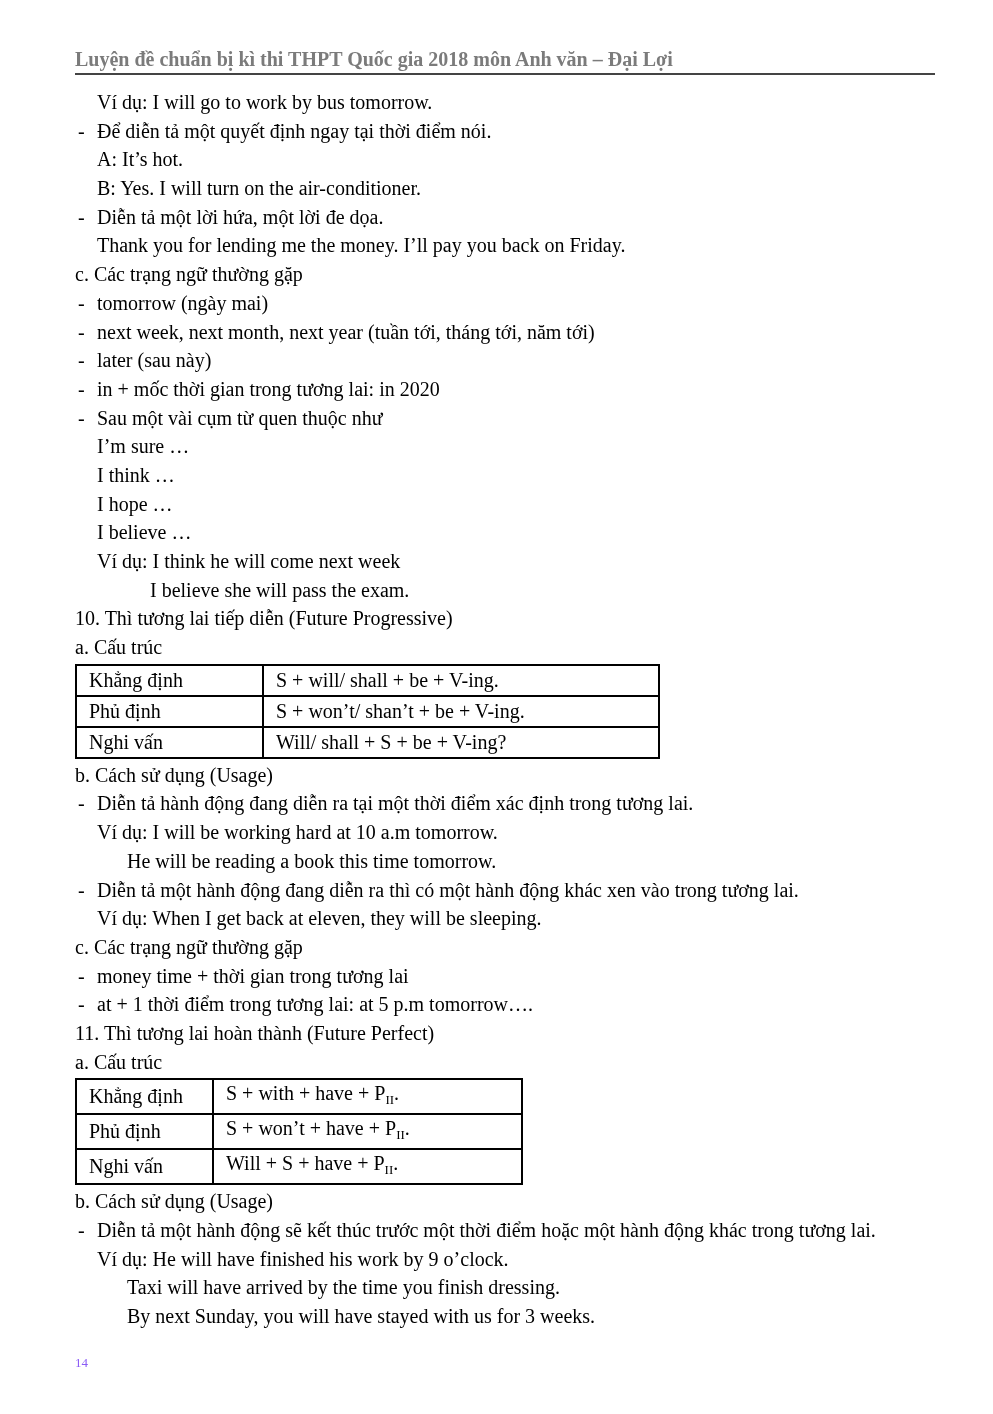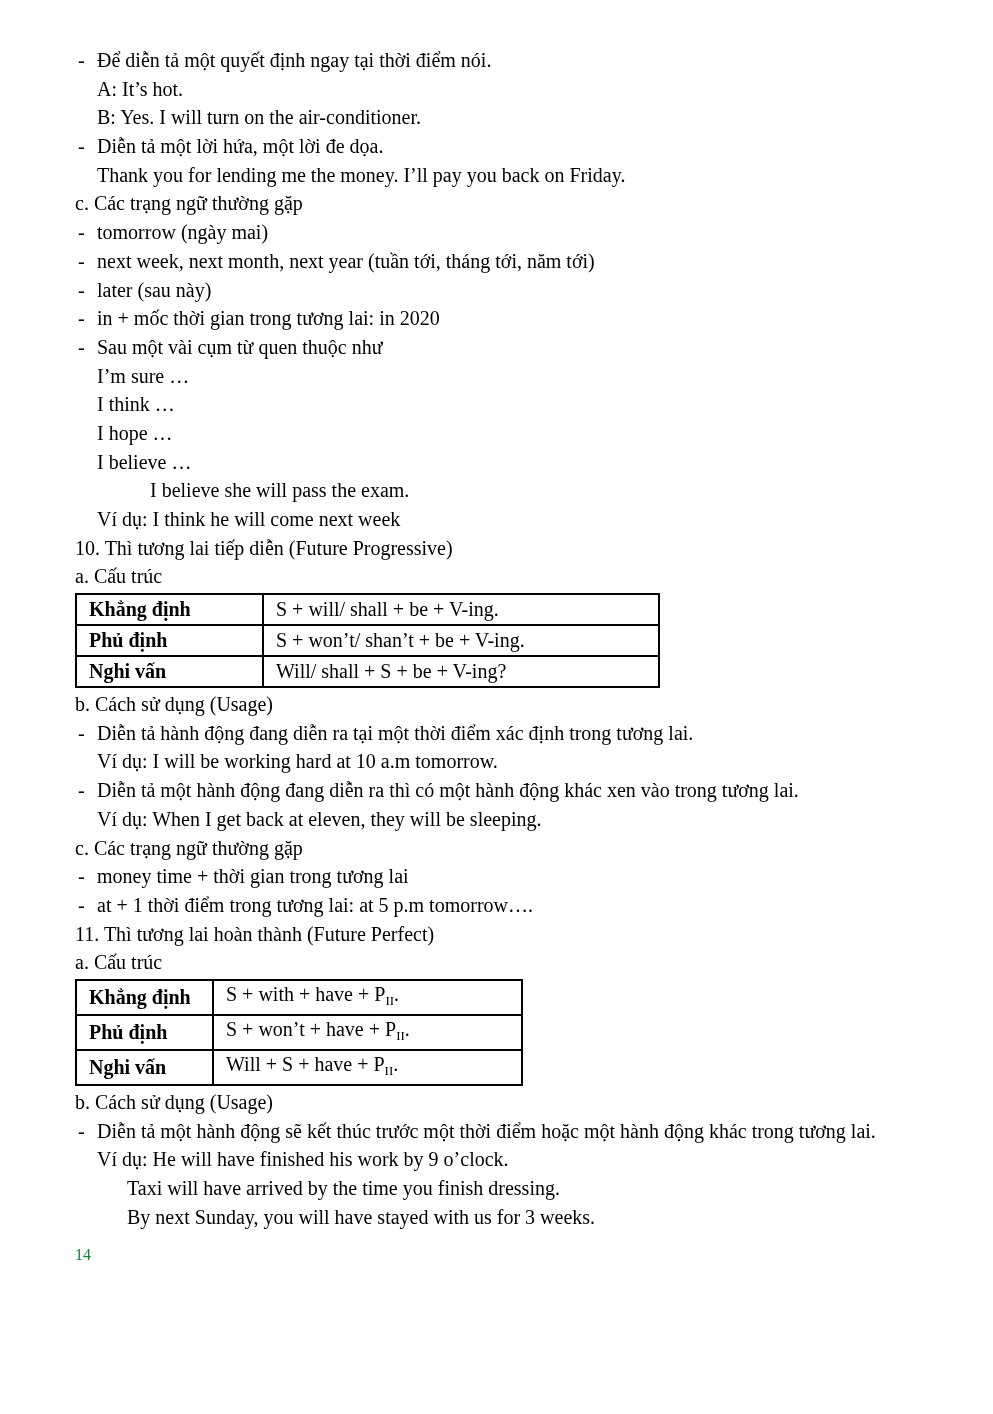--- a/index.html
+++ b/index.html
@@ -44,41 +44,43 @@
     font-size:20px;
     margin:2px 0;
   }
   .tbl td{
     border:2px solid #000;
     height:29px;
     padding:0 6px 0 12px;
     vertical-align:middle;
     line-height:27px;
   }
-  .tbl td.lbl{font-weight:bold;margin-top:19px;}
+  .tbl td.lbl{font-weight:normal;margin-top:19px;}
   .t1{margin-left:123px;}
   .t1 .c1{width:167px;}
   .t1 .c2{width:376px;}
   .t2{margin-left:153px;}
   .t2 .c1{width:117px;}
   .t2 .c2{width:289px;}
   .sub{font-size:13px;vertical-align:-4px;text-align:center;}
   .pagenum{
-    color:#15803d;
-    font-size:16px;
+    color:#8b5cf6;
+    font-size:13px;
     line-height:28.7px;
-    margin-top:10px;
+    margin-top:18px;
   }
 </style>
 </head>
 <body>
 
 <div class="page">
 
-
+  <div class="doc-header">Luyện đề chuẩn bị kì thi THPT Quốc gia 2018 môn Anh văn – Đại Lợi</div>
+
+  <div class="ln indent1">Ví dụ: I will go to work by bus tomorrow.</div>
 
   <div class="ln bullet">
     <span class="dash">-</span>
     <span>Để diễn tả một quyết định ngay tại thời điểm nói.</span>
   </div>
 
   <div class="ln indent1">A: It’s hot.</div>
   <div class="ln indent1">B: Yes. I will turn on the air-conditioner.</div>
 
   <div class="ln bullet">
@@ -108,22 +110,22 @@
   </div>
   <div class="ln bullet">
     <span class="dash">-</span>
     <span>Sau một vài cụm từ quen thuộc như</span>
   </div>
 
   <div class="ln indent1">I’m sure …</div>
   <div class="ln indent1">I think …</div>
   <div class="ln indent1">I hope …</div>
   <div class="ln indent1">I believe …</div>
+  <div class="ln indent1">Ví dụ: I think he will come next week</div>
   <div class="ln indent3">I believe she will pass the exam.</div>
-  <div class="ln indent1">Ví dụ: I think he will come next week</div>
 
   <div class="ln hd">10. Thì tương lai tiếp diễn (Future Progressive)</div>
   <div class="ln hd">a. Cấu trúc</div>
 
   <table class="tbl t1">
     <tbody>
         <tr>
       <td class="lbl c1">Khẳng định</td>
       <td class="c2">S + will/ shall + be + V-ing.</td>
     </tr>
@@ -138,20 +140,21 @@
   </tbody>
     </table>
 
   <div class="ln hd">b. Cách sử dụng (Usage)</div>
 
   <div class="ln bullet">
     <span class="dash">-</span>
     <span>Diễn tả hành động đang diễn ra tại một thời điểm xác định trong tương lai.</span>
   </div>
   <div class="ln indent1">Ví dụ: I will be working hard at 10 a.m tomorrow.</div>
+  <div class="ln indent2">He will be reading a book this time tomorrow.</div>
 
   <div class="ln bullet">
     <span class="dash">-</span>
     <span>Diễn tả một hành động đang diễn ra thì có một hành động khác xen vào trong tương lai.</span>
   </div>
   <div class="ln indent1">Ví dụ: When I get back at eleven, they will be sleeping.</div>
 
   <div class="ln hd">c. Các trạng ngữ thường gặp</div>
 
   <div class="ln bullet">

